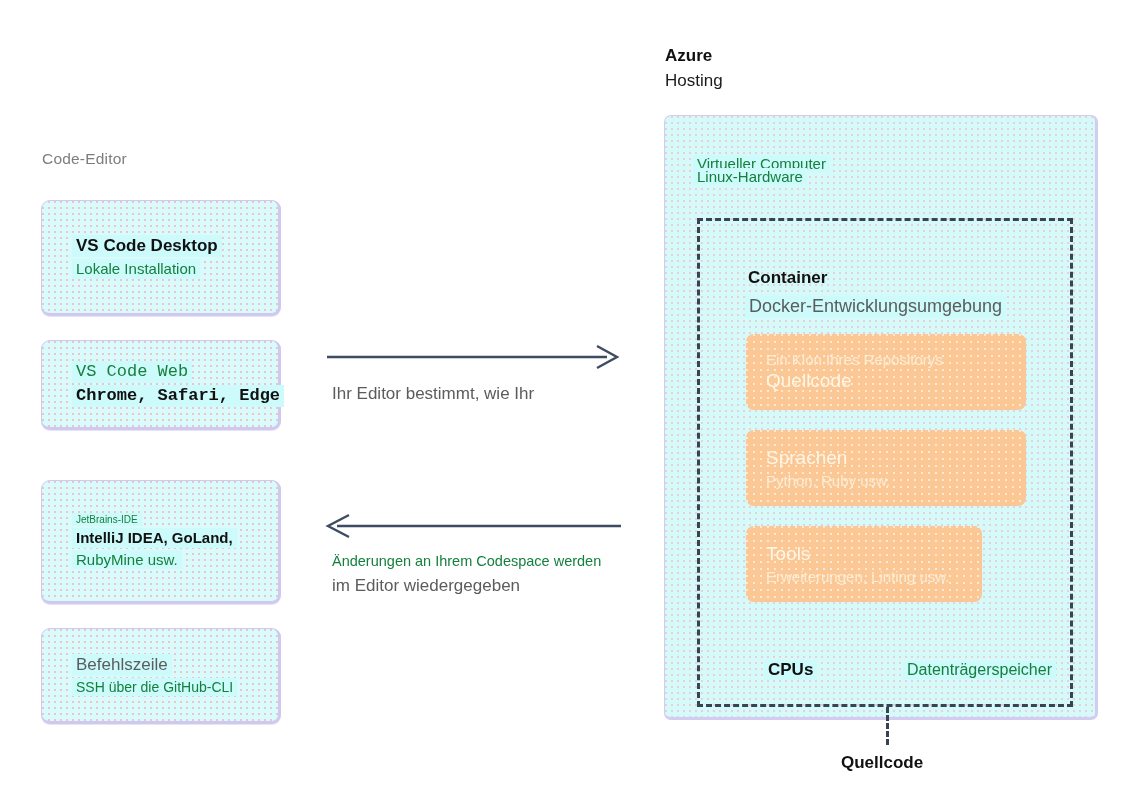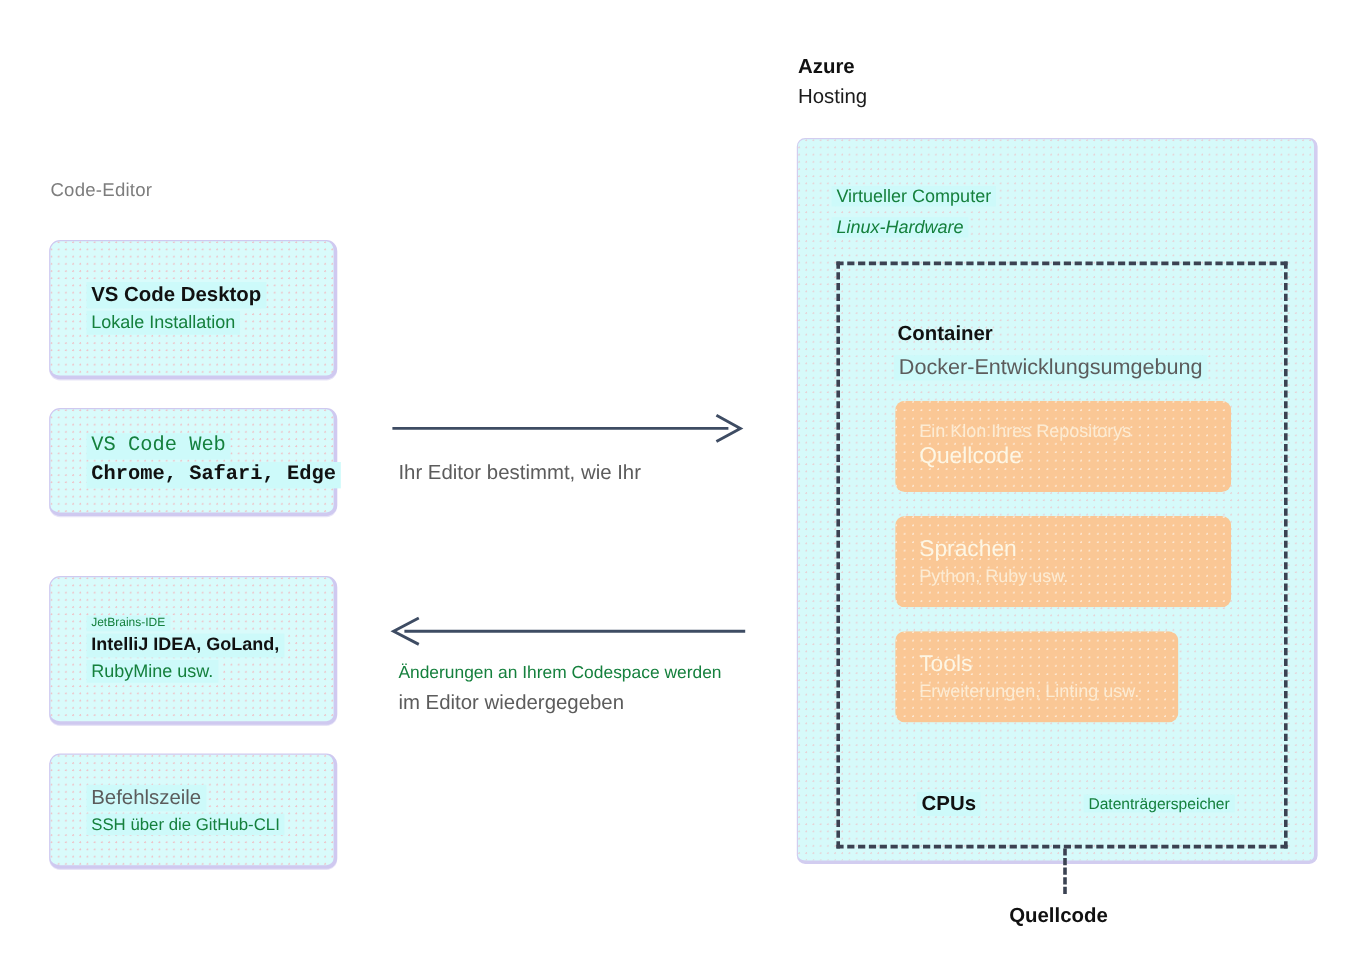--- a/index.html
+++ b/index.html
@@ -182,21 +182,21 @@
   </div>
 
   <div class="azure-head" style="left:665px;top:44px;">
     <div class="t-black" style="font-size:17px;line-height:1.45;">Azure</div>
     <div class="t-blackreg" style="font-size:17px;line-height:1.45;">Hosting</div>
   </div>
 
   <div class="host-panel" style="left:664px;top:115px;width:434px;height:605px;"></div>
 
   <div class="host-label t-gray" style="left:693px;top:155px;font-size:15px;">Virtueller Computer</div>
-  <div class="host-label t-gray" style="left:693px;top:181px;font-size:15px;font-style:italic;">Linux-Hardware</div>
+  <div class="host-label t-gray" style="left:693px;top:168px;font-size:15px;">Linux-Hardware</div>
 
   <div class="dashed-box" style="left:697px;top:218px;width:376px;height:489px;"></div>
 
   <div class="container-title t-black" style="left:748px;top:268px;font-size:17px;">Container</div>
   <div class="container-sub t-dark" style="left:745px;top:296px;font-size:18px;">Docker-Entwicklungsumgebung</div>
 
   <div class="orange-card" id="right-card-0" style="left:746px;top:334px;width:280px;height:76px;">
       <div class="line t-whitefaint" style="font-size: 15px;">Ein Klon Ihres Repositorys</div>
       <div class="line t-white" style="font-size: 19px;">Quellcode</div>
     </div>
@@ -206,19 +206,19 @@
     </div>
   <div class="orange-card" id="right-card-2" style="left:746px;top:526px;width:236px;height:76px;">
       <div class="line t-white" style="font-size: 19px;">Tools</div>
       <div class="line t-whitefaint" style="font-size: 15px;">Erweiterungen, Linting usw.</div>
     </div>
 
   <div class="hw-row" style="left:764px;top:660px;">
     <span class="hl t-black" style="font-size:17px;">CPUs</span>
   </div>
   <div class="hw-row" style="left:903px;top:661px;">
-    <span class="hl t-gray" style="font-size:13px;">Datenträgerspeicher</span>
+    <span class="hl t-gray" style="font-size:16px;">Datenträgerspeicher</span>
   </div>
 
   <div class="connector" style="left:886px;top:707px;height:38px;"></div>
   <div class="codespace-label t-black" style="left:841px;top:753px;font-size:17px;">Quellcode</div>
 
 </div>
 
 </body></html>

